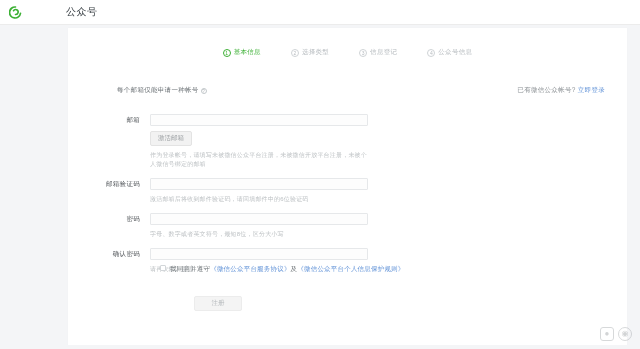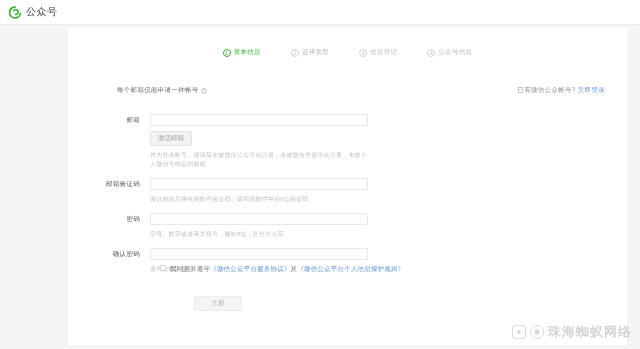--- a/index.html
+++ b/index.html
@@ -12,21 +12,21 @@
   #app { position:relative; width:640px; height:349px; background:#f4f5f7; }
 
   
   .topbar {
     position:absolute; left:0; top:0; width:640px; height:25px;
     background:#ffffff; border-bottom:1px solid #ececec;
     display:flex; align-items:center; padding-left:9px;
   }
   .logo-mark { width:13px; height:13px; position:relative; flex:0 0 auto; margin-right:4px; }
   .logo-mark svg { display:block; }
-  .logo-text { font-size:10px; color:#333a3f; letter-spacing:.5px; }
+  .logo-text { font-size:10px; color:#333a3f; letter-spacing:.5px;margin-left:40px; }
 
   
   .card {
     position:absolute; left:68px; top:28px; width:559px; height:317px;
     background:#ffffff;
     box-shadow:0 0 1px rgba(0,0,0,0.04);
   }
 
   
   .steps {
@@ -232,18 +232,17 @@
 
     <div class="submit-wrap">
       <button class="submit-btn">注册</button>
     </div>
 
   </div>
 
   <div class="watermark">
     <span class="wm-ico">●</span>
     <span class="wm-ico round">◉</span>
-    <span class="wm-text">珠海蜘蚁网络</span>
   </div>
 
   <div class="bottom-strip"></div>
 
 </div>
 
 </body></html>

